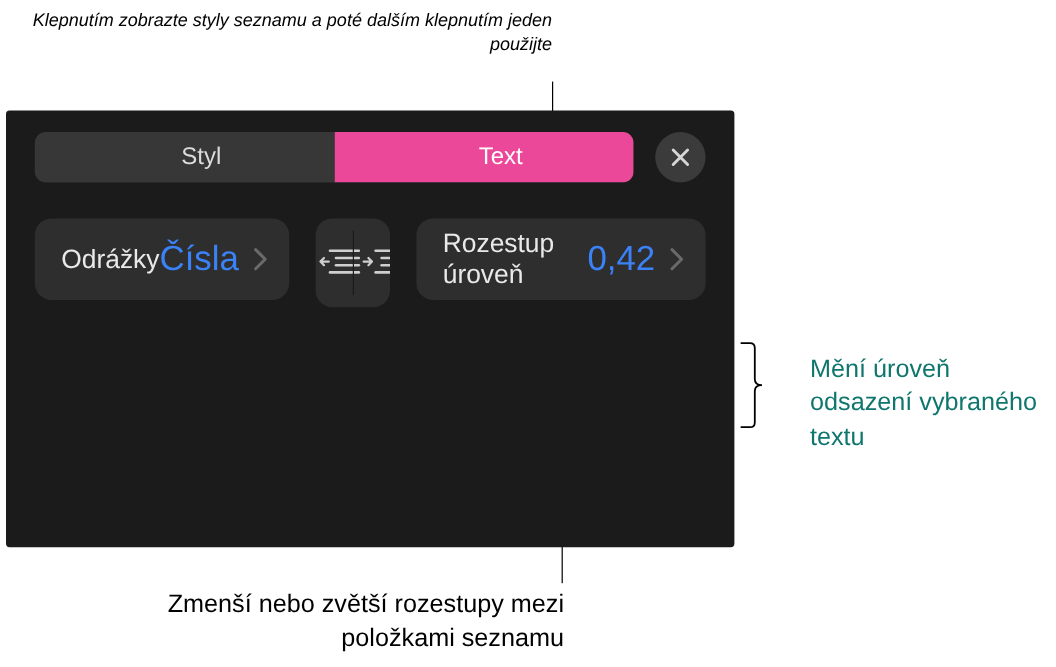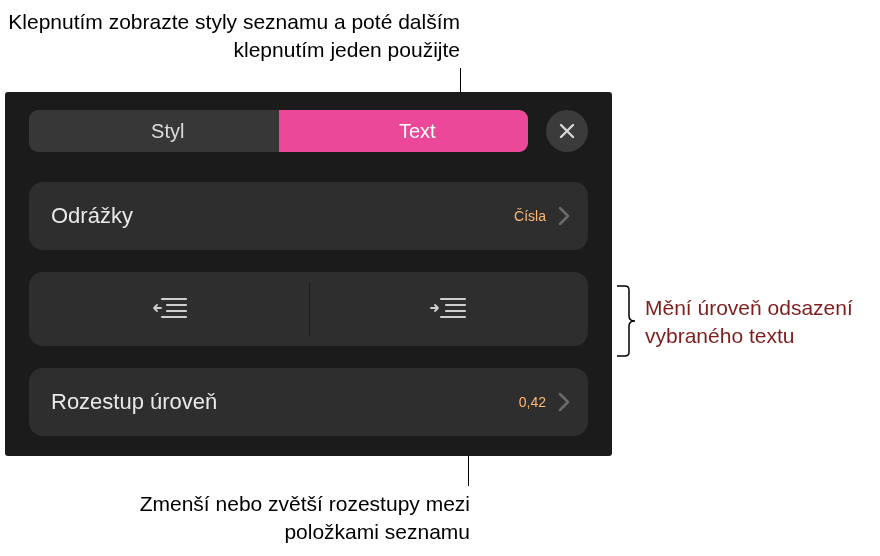--- a/index.html
+++ b/index.html
@@ -9,30 +9,31 @@
       width: 880px;
       height: 556px;
       position: relative;
     }
     .callout-top {
       position: absolute;
       top: 8px;
       left: 0;
       width: 460px;
       text-align: right;
-      font-size: 21px;
+      font-size: 15px;
       color: #000;
       line-height: 1.35;
+      font-style: italic;
     }
     .callout-right {
       position: absolute;
       top: 294px;
-      left: 645px;
+      left: 675px;
       font-size: 21px;
-      color: #7f1d1d;
+      color: #0f766e;
       line-height: 1.35;
     }
     .callout-bottom {
       position: absolute;
       top: 490px;
       left: 40px;
       width: 430px;
       text-align: right;
       font-size: 21px;
       color: #000;
@@ -108,38 +109,38 @@
       color: #d6d6d6;
       display: flex;
       align-items: center;
       justify-content: center;
       cursor: pointer;
     }
     .close-btn svg { width: 18px; height: 18px; }
     .rows {
       padding: 22px 24px 0 24px;
       display: flex;
-      flex-direction: column;
+      flex-direction: row;
       gap: 22px;
     }
     .row {
       background: #2e2e2f;
       border-radius: 14px;
       height: 68px;
       display: flex;
       align-items: center;
       padding: 0 18px 0 22px;
       color: #e9e9e9;
       font-size: 22px;
       cursor: pointer;
     }
     .row .label { flex: 1; }
     .row .value {
-      color: #fdba74;
-      font-size: 14px;
+      color: #3b82f6;
+      font-size: 29px;
       margin-right: 12px;
     }
     .chevron {
       color: #6a6a6c;
       display: flex;
       align-items: center;
     }
     .chevron svg { width: 12px; height: 20px; }
     .indent-row {
       background: #2e2e2f;

